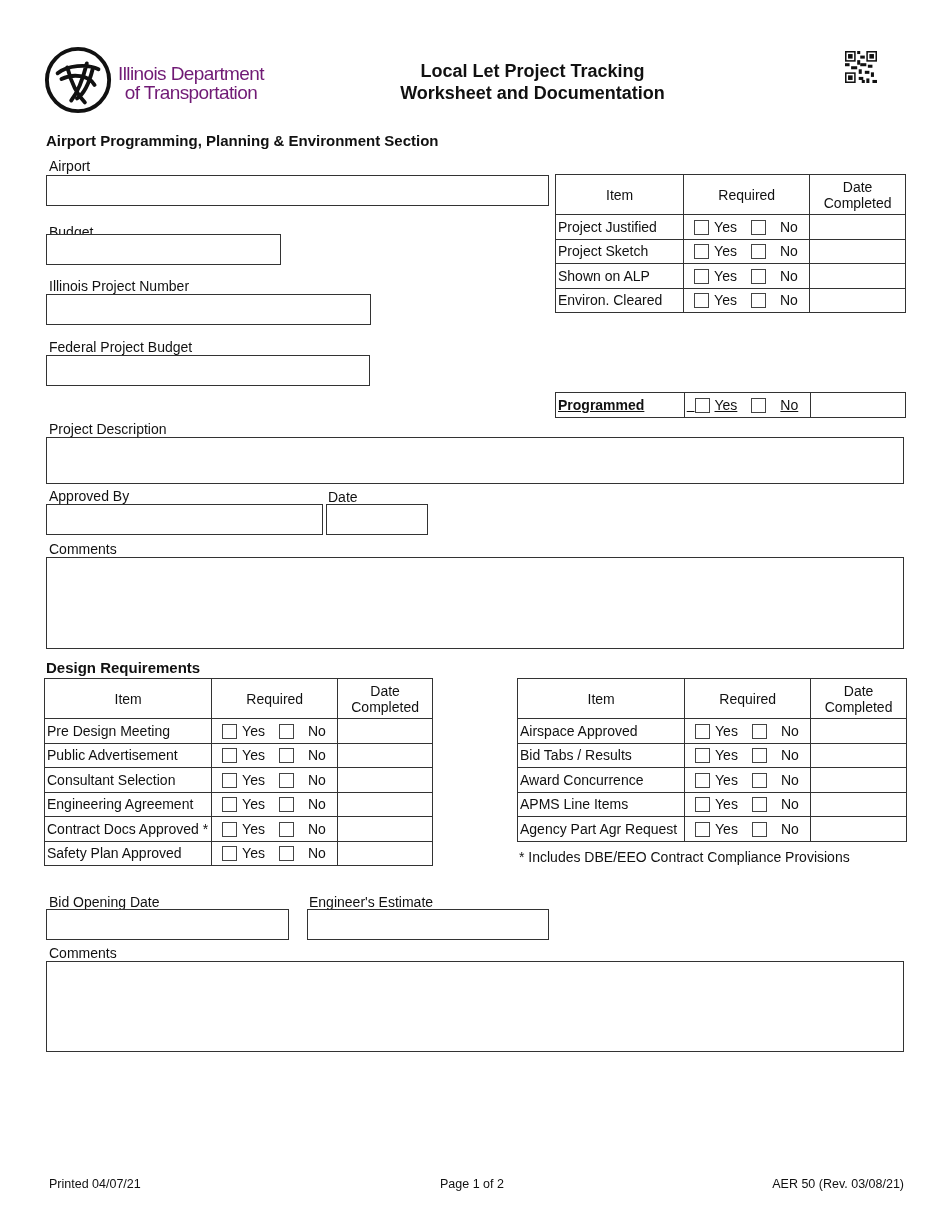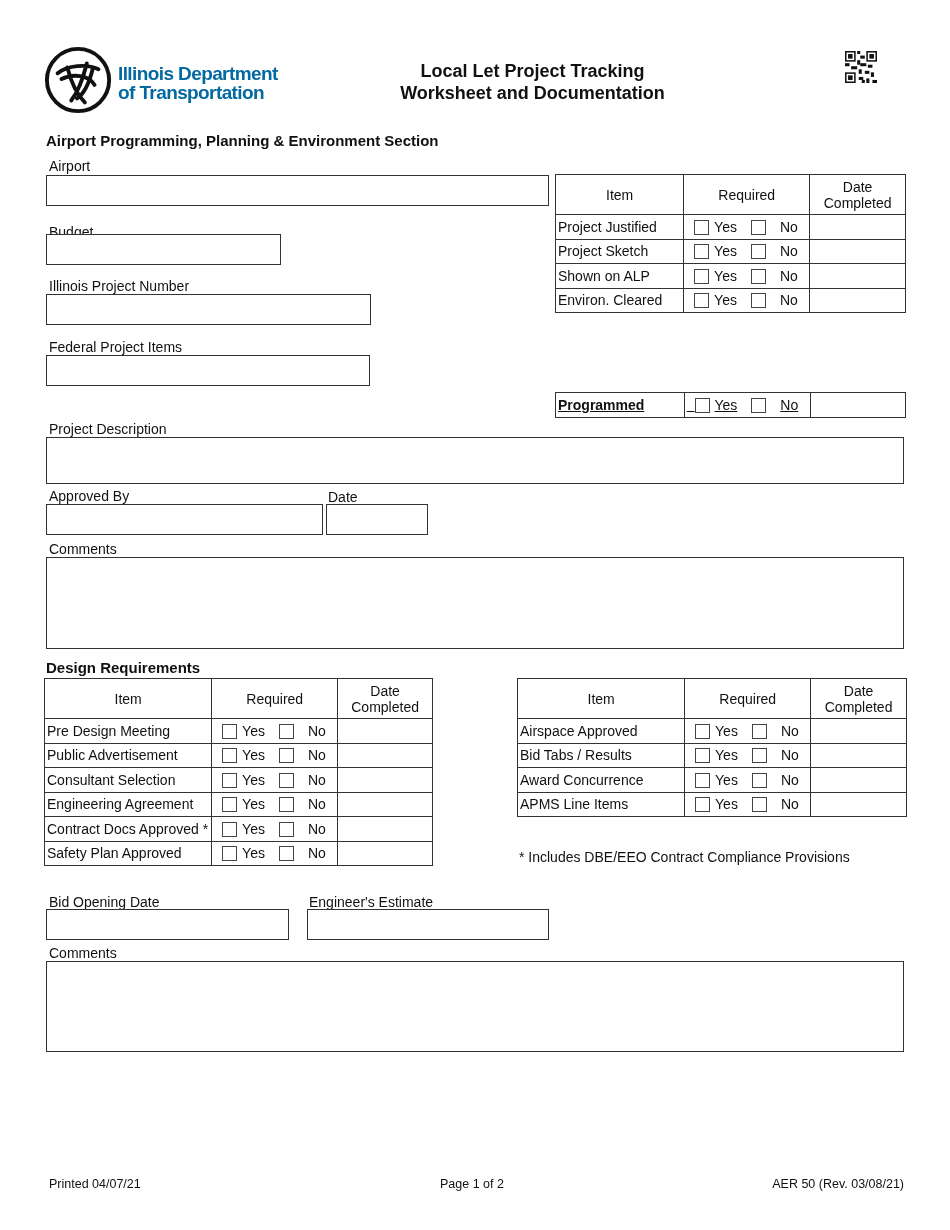--- a/index.html
+++ b/index.html
@@ -1,20 +1,20 @@
 <!DOCTYPE html>
 <html><head>
 <meta charset="utf-8">
 <style>
   * { box-sizing: border-box; margin: 0; padding: 0; }
   html, body { width: 950px; height: 1230px; background: #ffffff; }
   body { position: relative; font-family: "Liberation Sans", sans-serif; color: #111; overflow: hidden; }
   .abs { position: absolute; }
   .logo { left: 44px; top: 46px; width: 260px; height: 72px; }
-  .logo-text { left: 118px; top: 64px; font-size: 19px; font-weight: bold; line-height: 19px; letter-spacing: -0.6px; color: #0369a1; }
+  .logo-text { left: 118px; top: 64px; font-size: 19px; font-weight: normal; line-height: 19px; letter-spacing: -0.6px; color: #701a75; text-align: center; }
   .title { left: 360px; top: 60px; width: 345px; text-align: center; font-weight: bold; font-size: 18px; line-height: 22px; }
   .qr { left: 845px; top: 51px; width: 32px; height: 32px; }
   .section { font-weight: bold; font-size: 15px; }
   .lbl { font-size: 14px; color: #111; }
   .box { border: 1.5px solid #333; background: #fff; }
   table.grid { position: absolute; border-collapse: collapse; font-size: 14px; }
   table.grid td, table.grid th { border: 1.2px solid #333; padding: 0 2px; font-weight: normal; height: 24.5px; }
   table.grid th { text-align: center; height: 40px; line-height: 16px; font-size: 14px; margin-top: 48px; }
   table.grid { border: 1.8px solid #222; }
   .req { white-space: nowrap; }
@@ -68,21 +68,21 @@
 
 <div class="abs lbl" style="left:49px; top:158px;">Airport</div>
 <div class="abs box" style="left:46px; top:175px; width:503px; height:31px;"></div>
 
 <div class="abs lbl" style="left:49px; top:224px;">Budget</div>
 <div class="abs box" style="left:46px; top:234px; width:235px; height:31px;"></div>
 
 <div class="abs lbl" style="left:49px; top:278px;">Illinois Project Number</div>
 <div class="abs box" style="left:46px; top:294px; width:325px; height:31px;"></div>
 
-<div class="abs lbl" style="left:49px; top:339px;">Federal Project Items</div>
+<div class="abs lbl" style="left:49px; top:339px;">Federal Project Budget</div>
 <div class="abs box" style="left:46px; top:355px; width:324px; height:31px;"></div>
 
 <table class="grid" style="left:555px; top:174px; width:351px;">
   <colgroup>
       <col style="width:129px">
       <col style="width:126px">
       <col style="width:96px">
     </colgroup>
   <tbody>
       <tr>
@@ -219,20 +219,25 @@
       <tr>
         <td>Award Concurrence</td>
         <td class="req">&nbsp;&nbsp;<span class="cb"></span><span class="yes">Yes</span><span class="cb"></span><span class="no">No</span></td>
         <td></td>
       </tr>
       <tr>
         <td>APMS Line Items</td>
         <td class="req">&nbsp;&nbsp;<span class="cb"></span><span class="yes">Yes</span><span class="cb"></span><span class="no">No</span></td>
         <td></td>
       </tr>
+      <tr>
+        <td>Agency Part Agr Request</td>
+        <td class="req">&nbsp;&nbsp;<span class="cb"></span><span class="yes">Yes</span><span class="cb"></span><span class="no">No</span></td>
+        <td></td>
+      </tr>
     </tbody>
 </table>
 
 <div class="abs lbl" style="left:519px; top:849px;">* Includes DBE/EEO Contract Compliance Provisions</div>
 
 <div class="abs lbl" style="left:49px; top:894px;">Bid Opening Date</div>
 <div class="abs box" style="left:46px; top:909px; width:243px; height:31px;"></div>
 <div class="abs lbl" style="left:309px; top:894px;">Engineer's Estimate</div>
 <div class="abs box" style="left:307px; top:909px; width:242px; height:31px;"></div>
 

